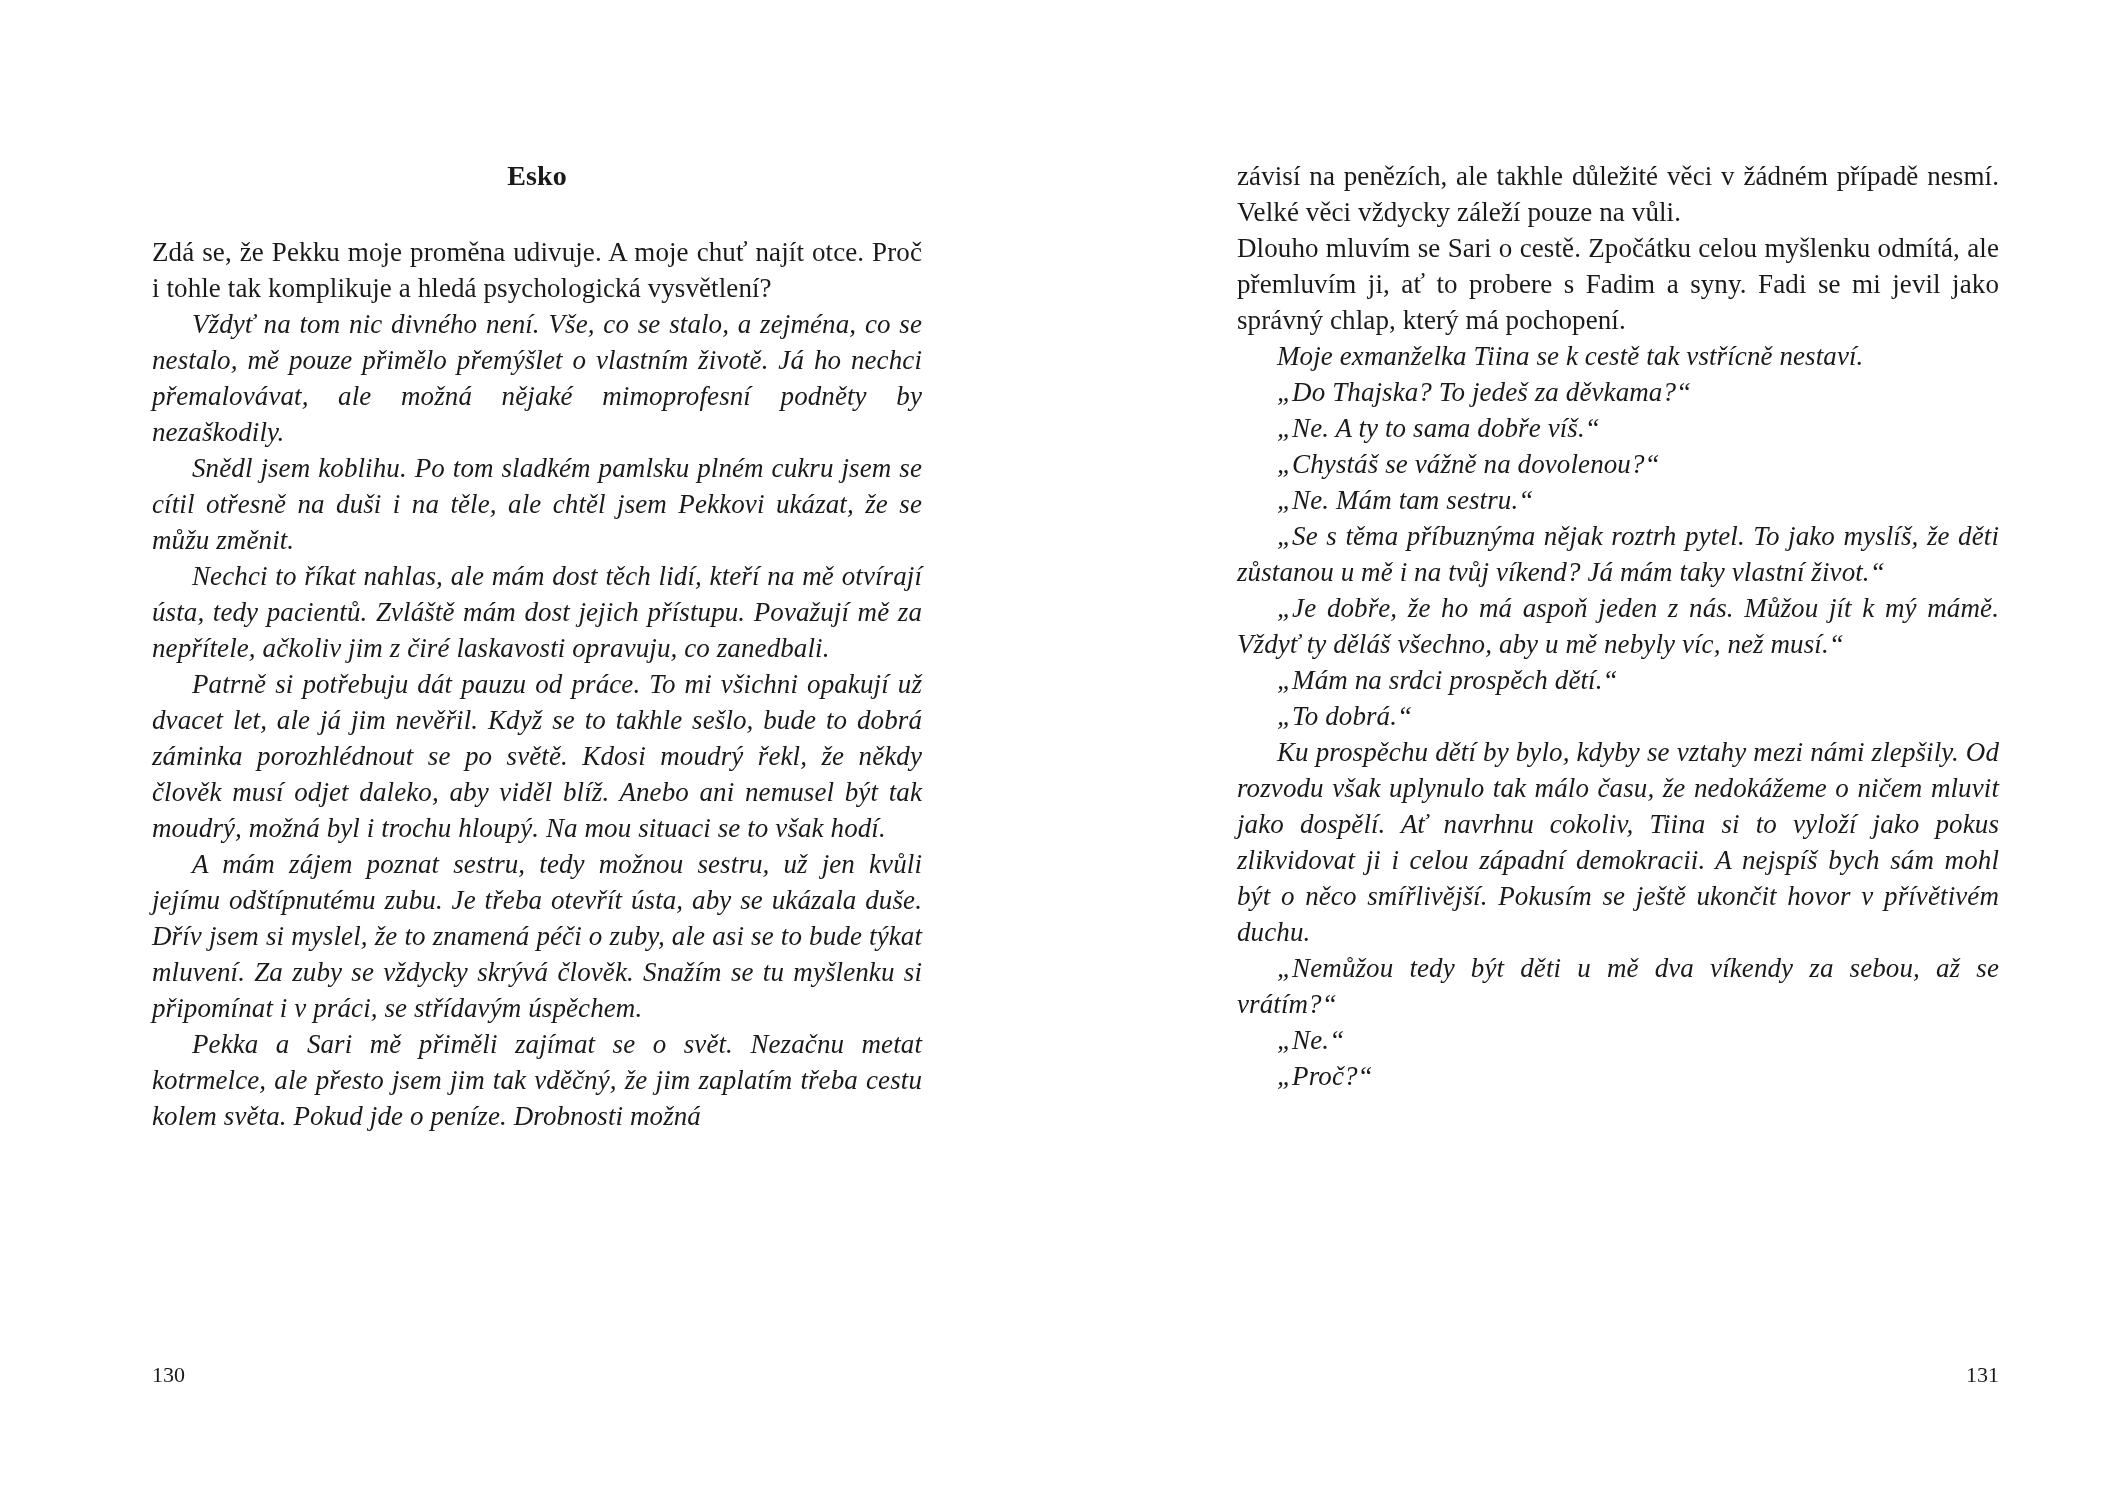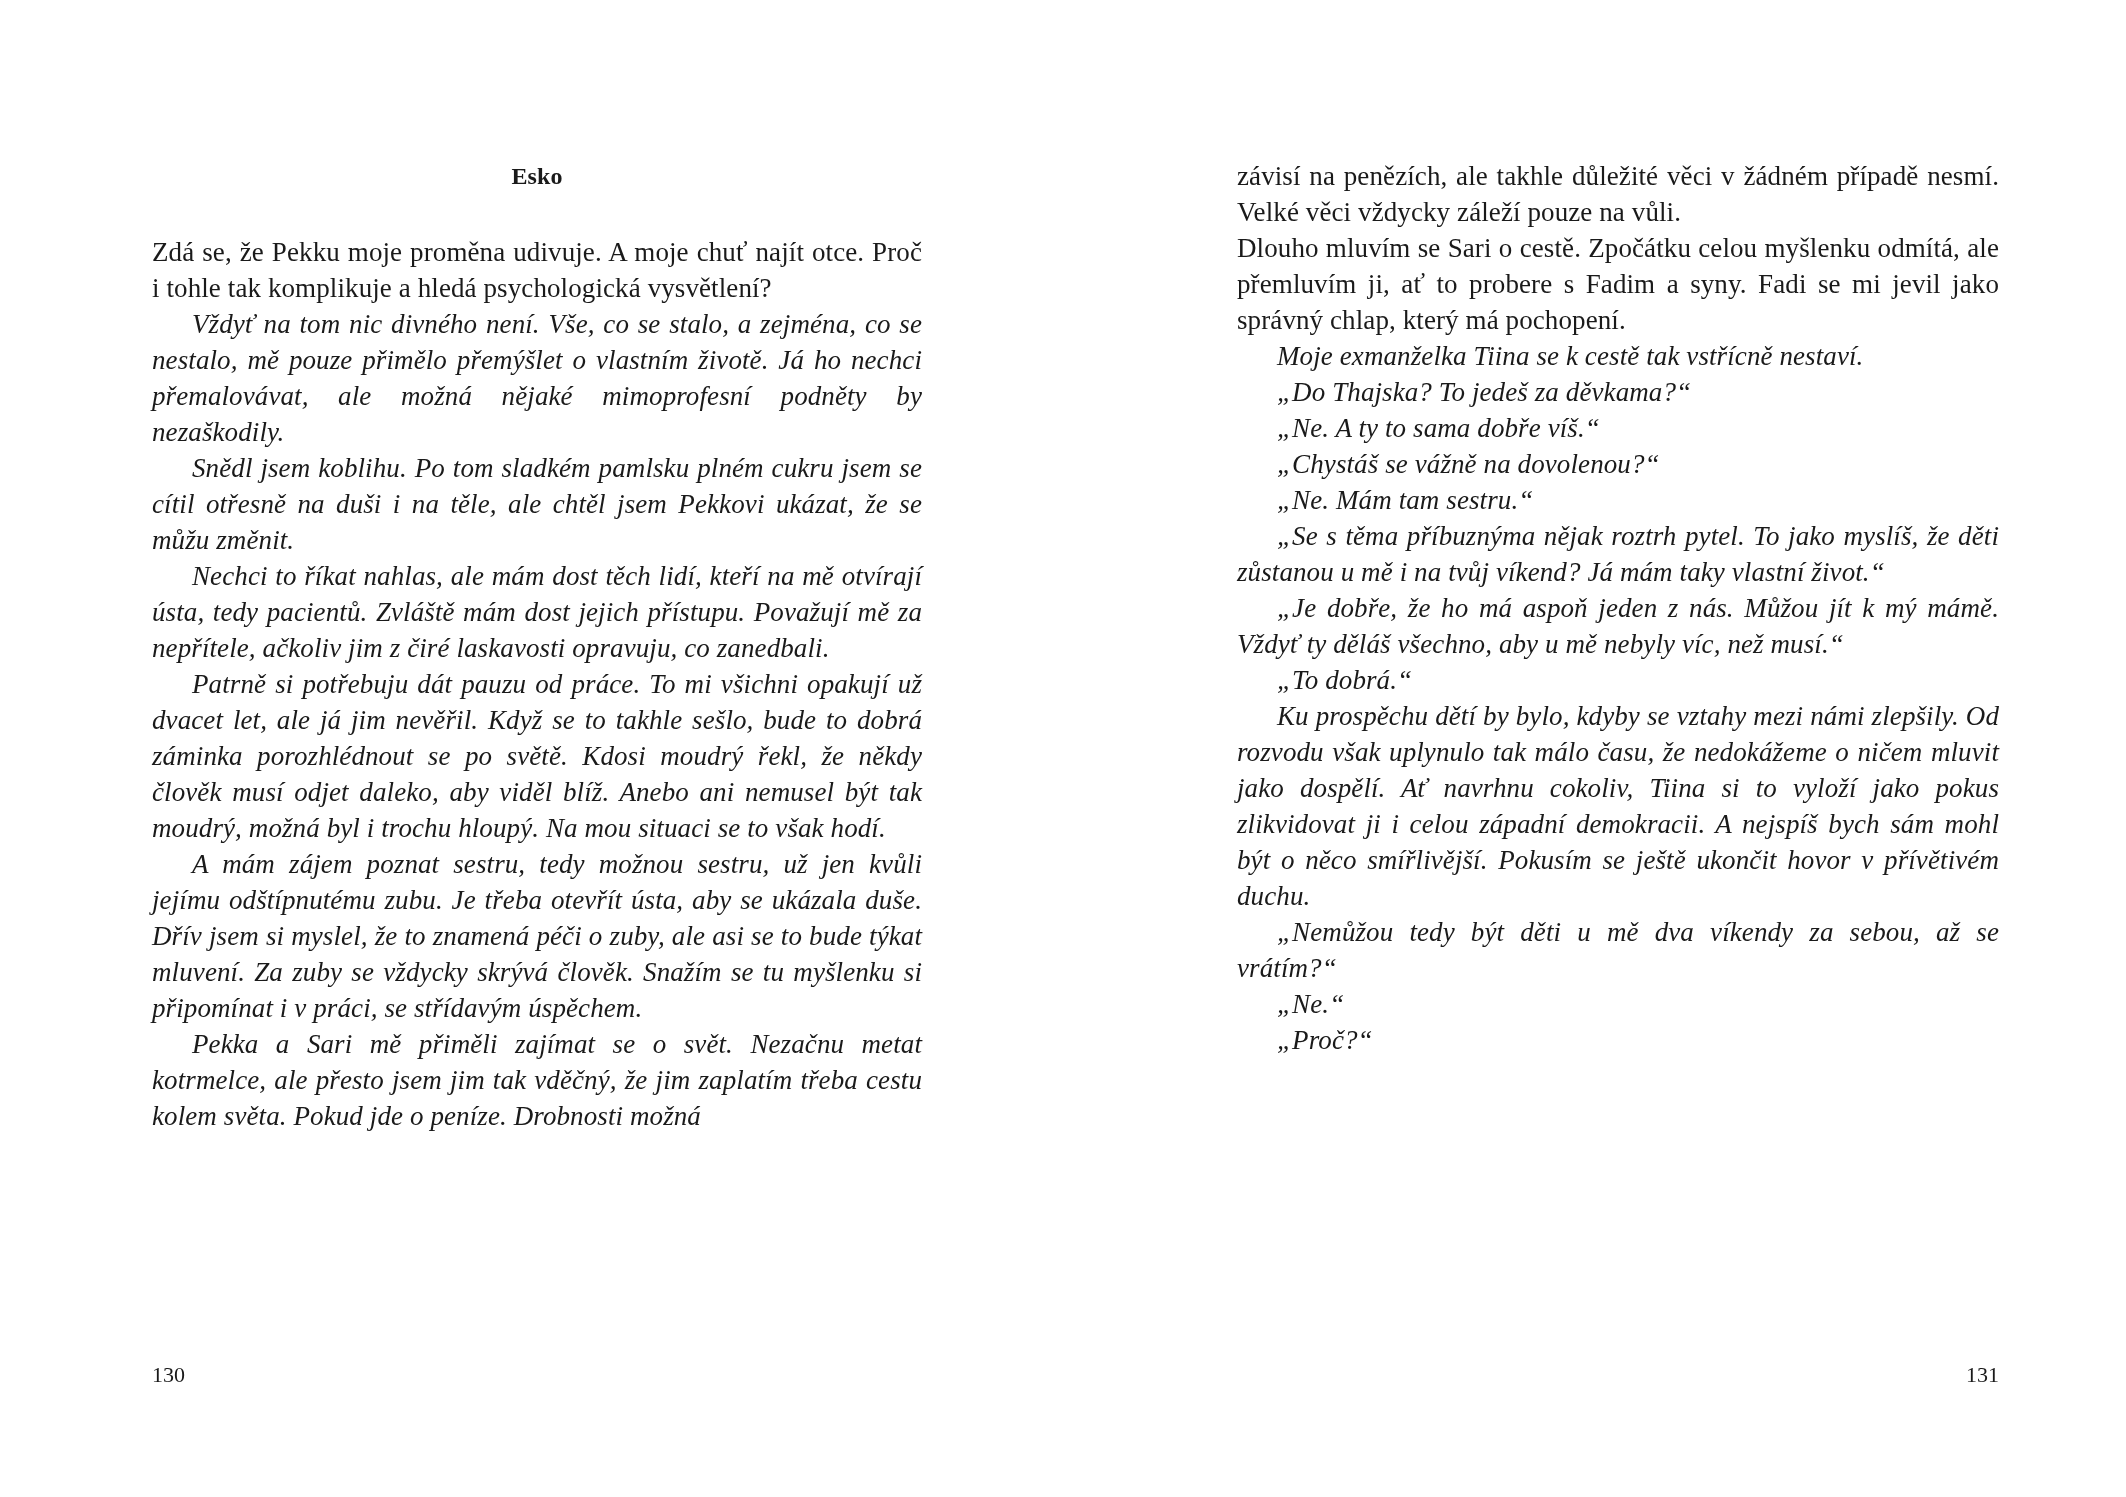--- a/index.html
+++ b/index.html
@@ -30,21 +30,21 @@
     top: 158px;
     font-size: 27px;
     line-height: 36px;
     text-align: justify;
     letter-spacing: 0.1px;
   }
   .page-left  .text-block { left: 152px; width: 770px; }
   .page-right .text-block { left: 174px; width: 762px; }
 
   .chapter-heading {
-    font-size: 24px;
+    font-size: 28px;
     font-weight: bold;
     text-align: center;
     margin: 0 0 40px 0;
     line-height: 36px;
   }
   .page-right .chapter-heading {
     margin-top: 112px;
     margin-bottom: 64px;
   }
 
@@ -89,20 +89,21 @@
     <div class="text-block">
       <p>závisí na penězích, ale takhle důležité věci v žádném případě nesmí. Velké věci vždycky záleží pouze na vůli.</p>
       <p>Dlouho mluvím se Sari o cestě. Zpočátku celou myšlenku odmítá, ale přemluvím ji, ať to probere s Fadim a syny. Fadi se mi jevil jako správný chlap, který má pochopení.</p>
       <p class="indent">Moje exmanželka Tiina se k cestě tak vstřícně nestaví.</p>
       <p class="indent">„Do Thajska? To jedeš za děvkama?“</p>
       <p class="indent">„Ne. A ty to sama dobře víš.“</p>
       <p class="indent">„Chystáš se vážně na dovolenou?“</p>
       <p class="indent">„Ne. Mám tam sestru.“</p>
       <p class="indent">„Se s těma příbuznýma nějak roztrh pytel. To jako myslíš, že děti zůstanou u mě i na tvůj víkend? Já mám taky vlastní život.“</p>
       <p class="indent">„Je dobře, že ho má aspoň jeden z nás. Můžou jít k mý mámě. Vždyť ty děláš všechno, aby u mě nebyly víc, než musí.“</p>
+      <p class="indent">„Mám na srdci prospěch dětí.“</p>
       <p class="indent">„To dobrá.“</p>
       <p class="indent">Ku prospěchu dětí by bylo, kdyby se vztahy mezi námi zlepšily. Od rozvodu však uplynulo tak málo času, že nedokážeme o ničem mluvit jako dospělí. Ať navrhnu cokoliv, Tiina si to vyloží jako pokus zlikvidovat ji i celou západní demokracii. A nejspíš bych sám mohl být o něco smířlivější. Pokusím se ještě ukončit hovor v přívětivém duchu.</p>
       <p class="indent">„Nemůžou tedy být děti u mě dva víkendy za sebou, až se vrátím?“</p>
       <p class="indent">„Ne.“</p>
       <p class="indent">„Proč?“</p>
     </div>
     <div class="page-number">131</div>
   </div>
 
 </div>

